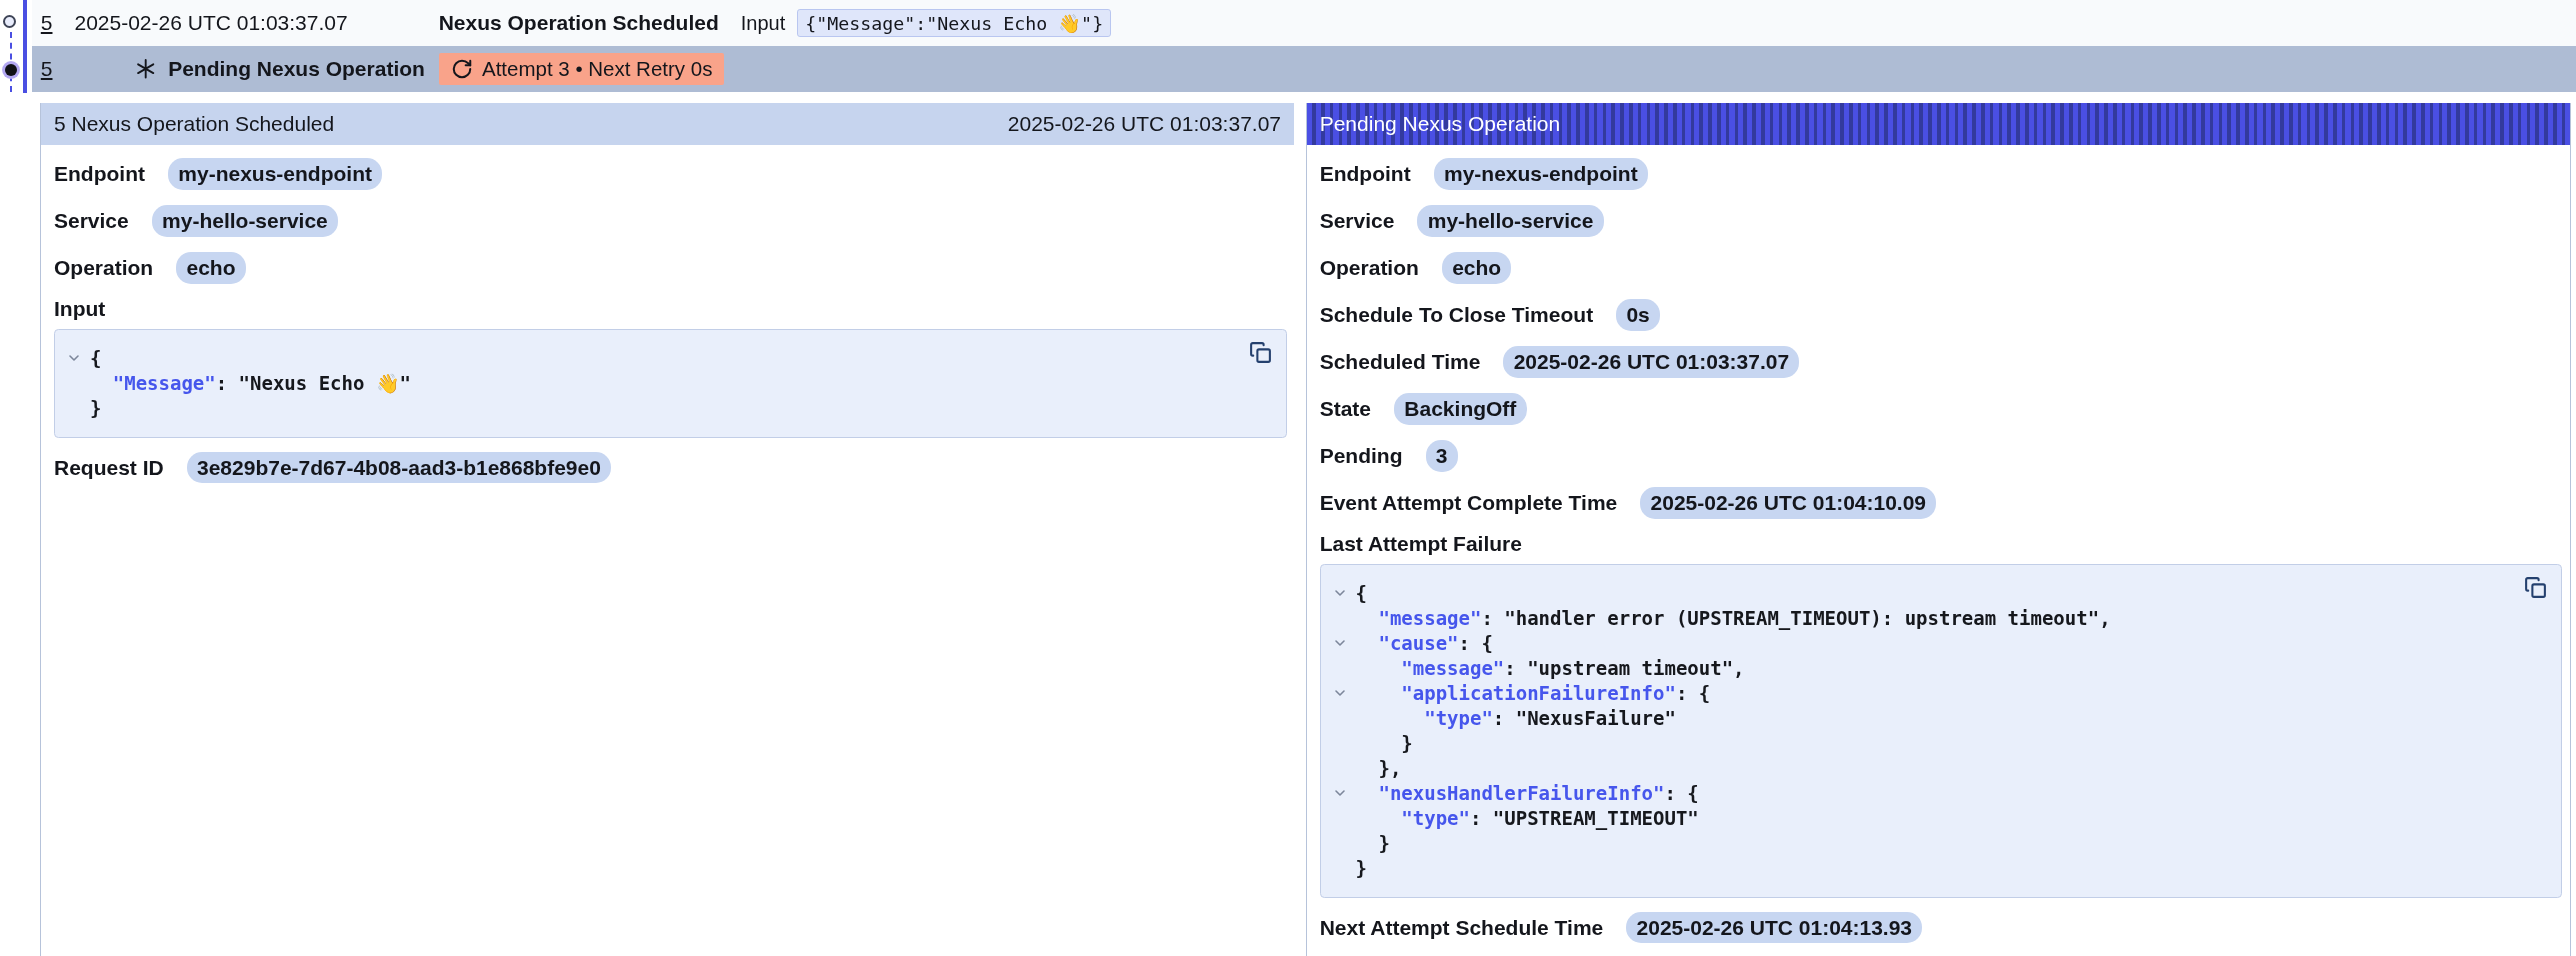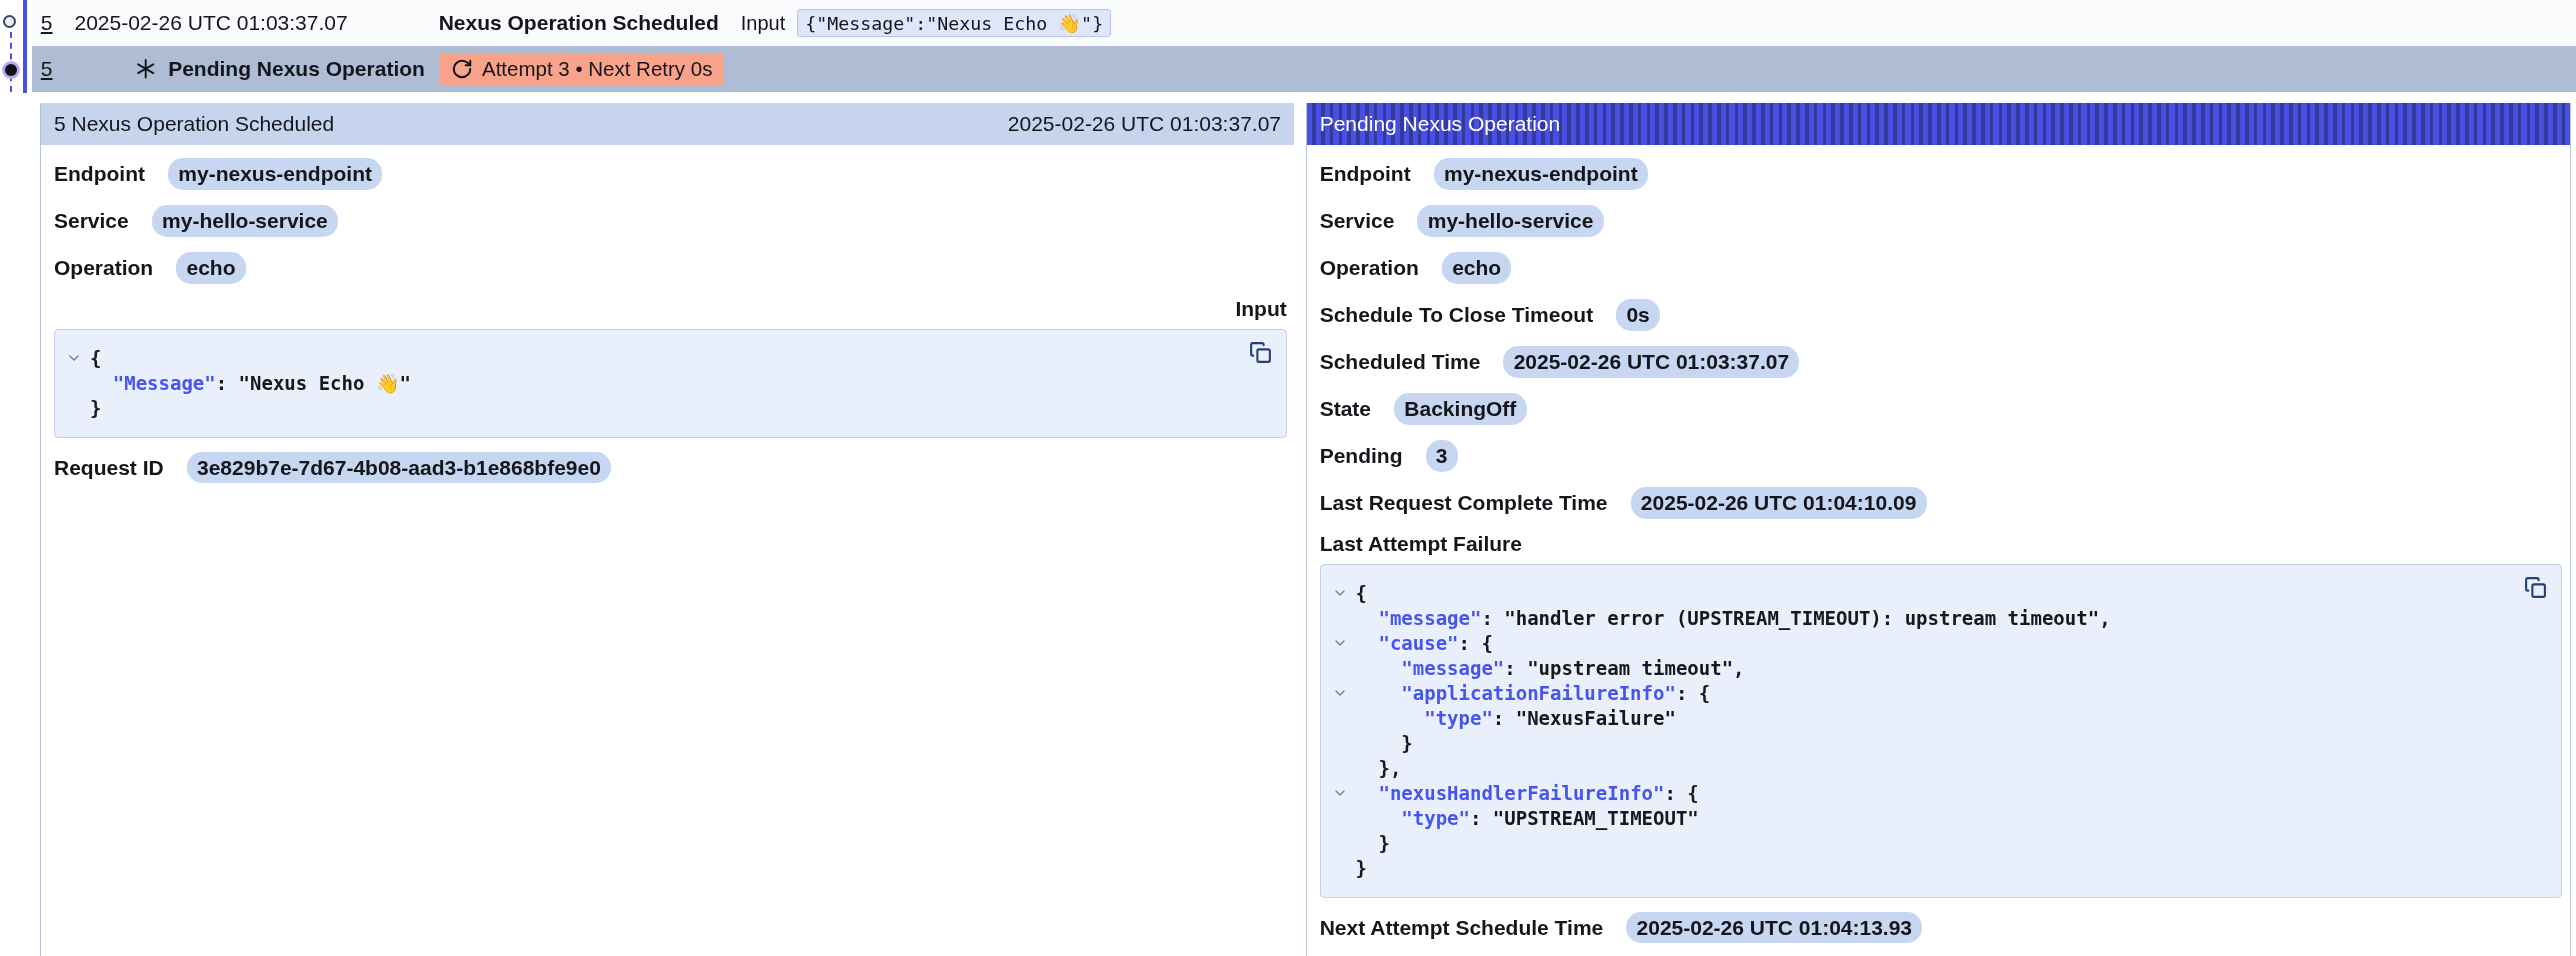--- a/index.html
+++ b/index.html
@@ -29,21 +29,21 @@
   .chip  { margin-left:11.7px; font-family:"DejaVu Sans Mono", monospace; font-size:18.3px;
            background:#dfe6fa; border:1.5px solid #b9c6f0; border-radius:2.9px; padding:2.2px 7.3px; }
   .ast   { margin-left:82px; display:flex; align-items:center; }
   .etitle2 { font-weight:700; margin-left:10.3px; }
   .retry { margin-left:14.6px; background:#f9a38a; border-radius:2px; padding:4.4px 11.7px;
            display:flex; align-items:center; gap:8.8px; font-size:20.5px; }
 
   
   .panels { display:flex; gap:11.7px; padding-left:40px; margin-top:10.3px; align-items:stretch; height:853px; }
   .panel  { height:100%; }
-  .panel-left  { width:1254px; border-left:1.5px solid #b6c3da;text-align:right; }
+  .panel-left  { width:1254px; border-left:1.5px solid #b6c3da; }
   .panel-right { width:1265px; border-left:1.5px solid #b6c3da; border-right:1.5px solid #b6c3da; }
   .phead { height:42px; display:flex; align-items:center; justify-content:space-between;
            padding:0 13px; font-size:21px; background:#c6d4ee; }
   .phead-striped {
     background:repeating-linear-gradient(90deg,#4a4fe4 0 5.1px,#333a9e 5.1px 8.8px);
     color:#ffffff; justify-content:flex-start; font-weight:500;
   }
   .pbody { padding:11.7px 7.3px 0 13px; }
 
   .field { display:flex; align-items:center; gap:23px; min-height:34px; margin-bottom:13px; font-size:21px;font-weight:bold; }
@@ -177,21 +177,21 @@
         </div>
         <div class="field">
           <span class="flabel">State</span>
           <span class="badge">BackingOff</span>
         </div>
         <div class="field">
           <span class="flabel">Pending</span>
           <span class="badge">3</span>
         </div>
         <div class="field">
-          <span class="flabel">Last Request Complete Time</span>
+          <span class="flabel">Event Attempt Complete Time</span>
           <span class="badge">2025-02-26 UTC 01:04:10.09</span>
         </div>
         <div class="field code-field">
           <span class="flabel">Last Attempt Failure</span>
           <div class="codeblock">
             <div class="cline">
               <span class="gutter">
                 <svg width="16" height="16" viewBox="0 0 20 20" fill="none" stroke="#7d879b" stroke-width="2" stroke-linecap="round" stroke-linejoin="round">
                   <path d="M5 7.5l5 5 5-5"></path>
                 </svg>

